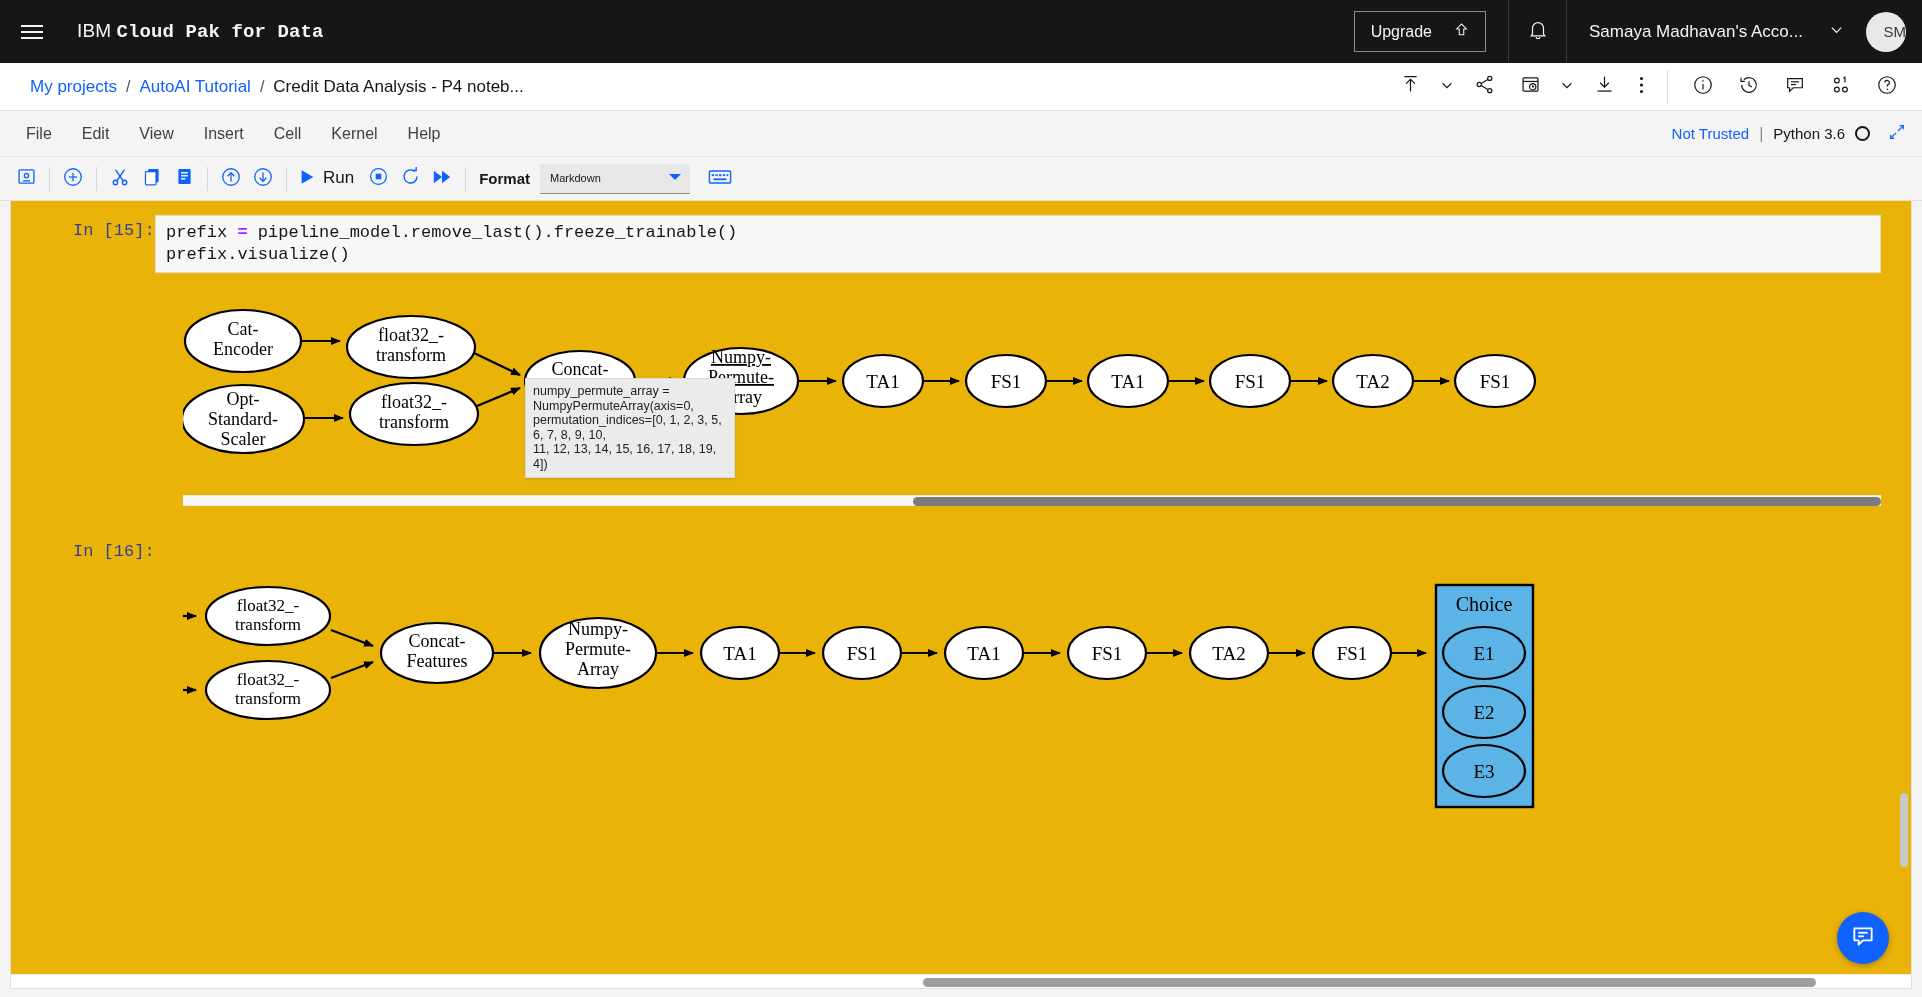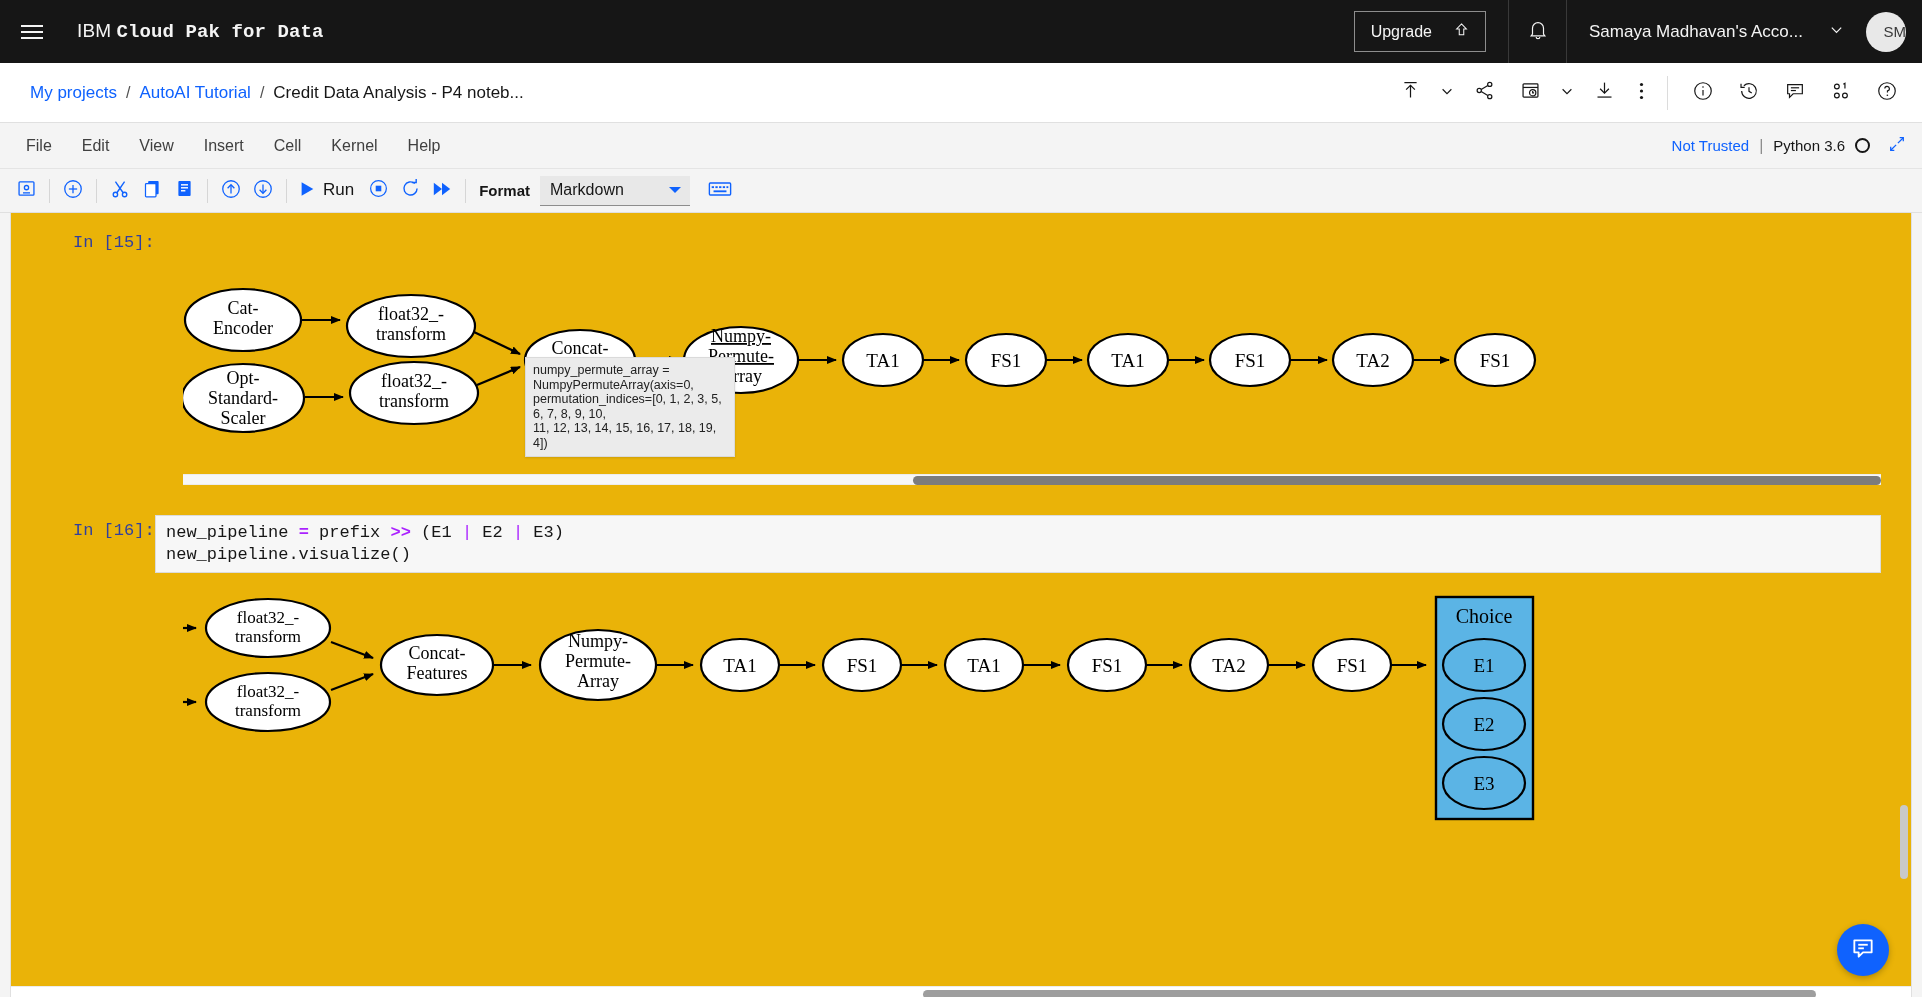--- a/index.html
+++ b/index.html
@@ -43,21 +43,21 @@
     height:63px; font-size:17px; cursor:pointer; color:#f4f4f4;
   }
   .avatar {
     width:40px; height:40px; border-radius:50%; background:#e8e8e8; color:#393939;
     display:flex; align-items:center; justify-content:flex-end;
     font-size:15px; font-weight:500; margin:0 16px 0 4px;
   }
 
   
   .crumbbar {
-    height:60px; background:#ffffff; display:flex; align-items:center;
+    height:48px; background:#ffffff; display:flex; align-items:center;
     padding-left:30px; border-bottom:1px solid #e0e0e0;
   }
   .crumb { font-size:17px; color:#0f62fe; cursor:pointer; }
   .crumb.current { color:#161616; cursor:default; }
   .crumb-sep { color:#525252; margin:0 9px; font-size:16px; }
   .crumb-actions { margin-left:auto; display:flex; align-items:center; height:100%; }
   .ic {
     width:46px; height:56px; display:flex; align-items:center; justify-content:center;
     cursor:pointer; color:#161616;
   }
@@ -86,21 +86,21 @@
     padding-left:10px; border-bottom:1px solid #e0e0e0;
   }
   .tb { width:32px; height:30px; display:flex; align-items:center; justify-content:center; cursor:pointer; color:#0f62fe; }
   .tb-sep { width:1px; height:24px; background:#d6d6d6; margin:0 7px; }
   .run-btn { display:flex; align-items:flex-start; gap:7px; cursor:pointer; padding:0 8px 0 4px; }
   .run-label { font-size:17px; color:#161616; }
   .fmt-label { font-size:15px; font-weight:700; color:#161616; margin:0 10px 0 6px; }
   .fmt-select {
     width:150px; height:30px; background:#e8e8e8; border:none; border-bottom:1px solid #8d8d8d;
     display:flex; align-items:center; justify-content:space-between;
-    padding:0 8px 0 10px; font-size:16px; color:#161616; cursor:pointer;
+    padding:0 8px 0 10px; font-size:11px; color:#161616; cursor:pointer;
   }
 
   
   .nbwrap {
     position:relative; height:calc(997px - 63px - 56px - 46px - 44px);
     background:#f4f4f4; padding:0 10px 0 10px; overflow:hidden;
   }
   .nbpanel {
     background:#eab308; height:100%; border:1px solid #e0e0e0; border-top:none;
     position:relative; overflow:hidden;
@@ -478,20 +478,22 @@
     </span>
   </div>
 </div>
 
 <div class="nbwrap">
   <div class="nbpanel">
 
     <div class="cellblock">
       <div class="cellrow">
         <div class="prompt">In [15]:</div>
+        <div class="codebox"><span>prefix <span class="k-op">=</span> pipeline_model.remove_last().freeze_trainable()
+prefix.visualize()</span></div>
       </div>
 
       <div class="graphwrap" style="padding-top:18px;">
         <svg width="1400" height="190" viewBox="0 0 1400 190">
           <defs>
             <marker id="ah" markerWidth="10" markerHeight="8" refX="9" refY="4" orient="auto" markerUnits="userSpaceOnUse">
               <path d="M0,0 L10,4 L0,8 z" fill="#000"></path>
             </marker>
           </defs>
           <g stroke="#000" stroke-width="2.2" fill="none" marker-end="url(#ah)">
@@ -576,22 +578,20 @@
       </div>
 
       <div class="hscroll-track">
         <div class="hscroll-thumb" style="left:43%; width:57%;"></div>
       </div>
     </div>
 
     <div class="cellblock" style="margin-top:16px;">
       <div class="cellrow">
         <div class="prompt">In [16]:</div>
-        <div class="codebox"><span>new_pipeline <span class="k-op">=</span> prefix <span class="k-op">&gt;&gt;</span> (E1 <span class="k-pipe">|</span> E2 <span class="k-pipe">|</span> E3)
-new_pipeline.visualize()</span></div>
       </div>
 
       <div class="graphwrap" style="padding-top:22px;">
         <svg width="1400" height="255" viewBox="0 0 1400 255">
           <defs>
             <marker id="ah2" markerWidth="10" markerHeight="8" refX="9" refY="4" orient="auto" markerUnits="userSpaceOnUse">
               <path d="M0,0 L10,4 L0,8 z" fill="#000"></path>
             </marker>
           </defs>
           <g stroke="#000" stroke-width="2.2" fill="none" marker-end="url(#ah2)">

